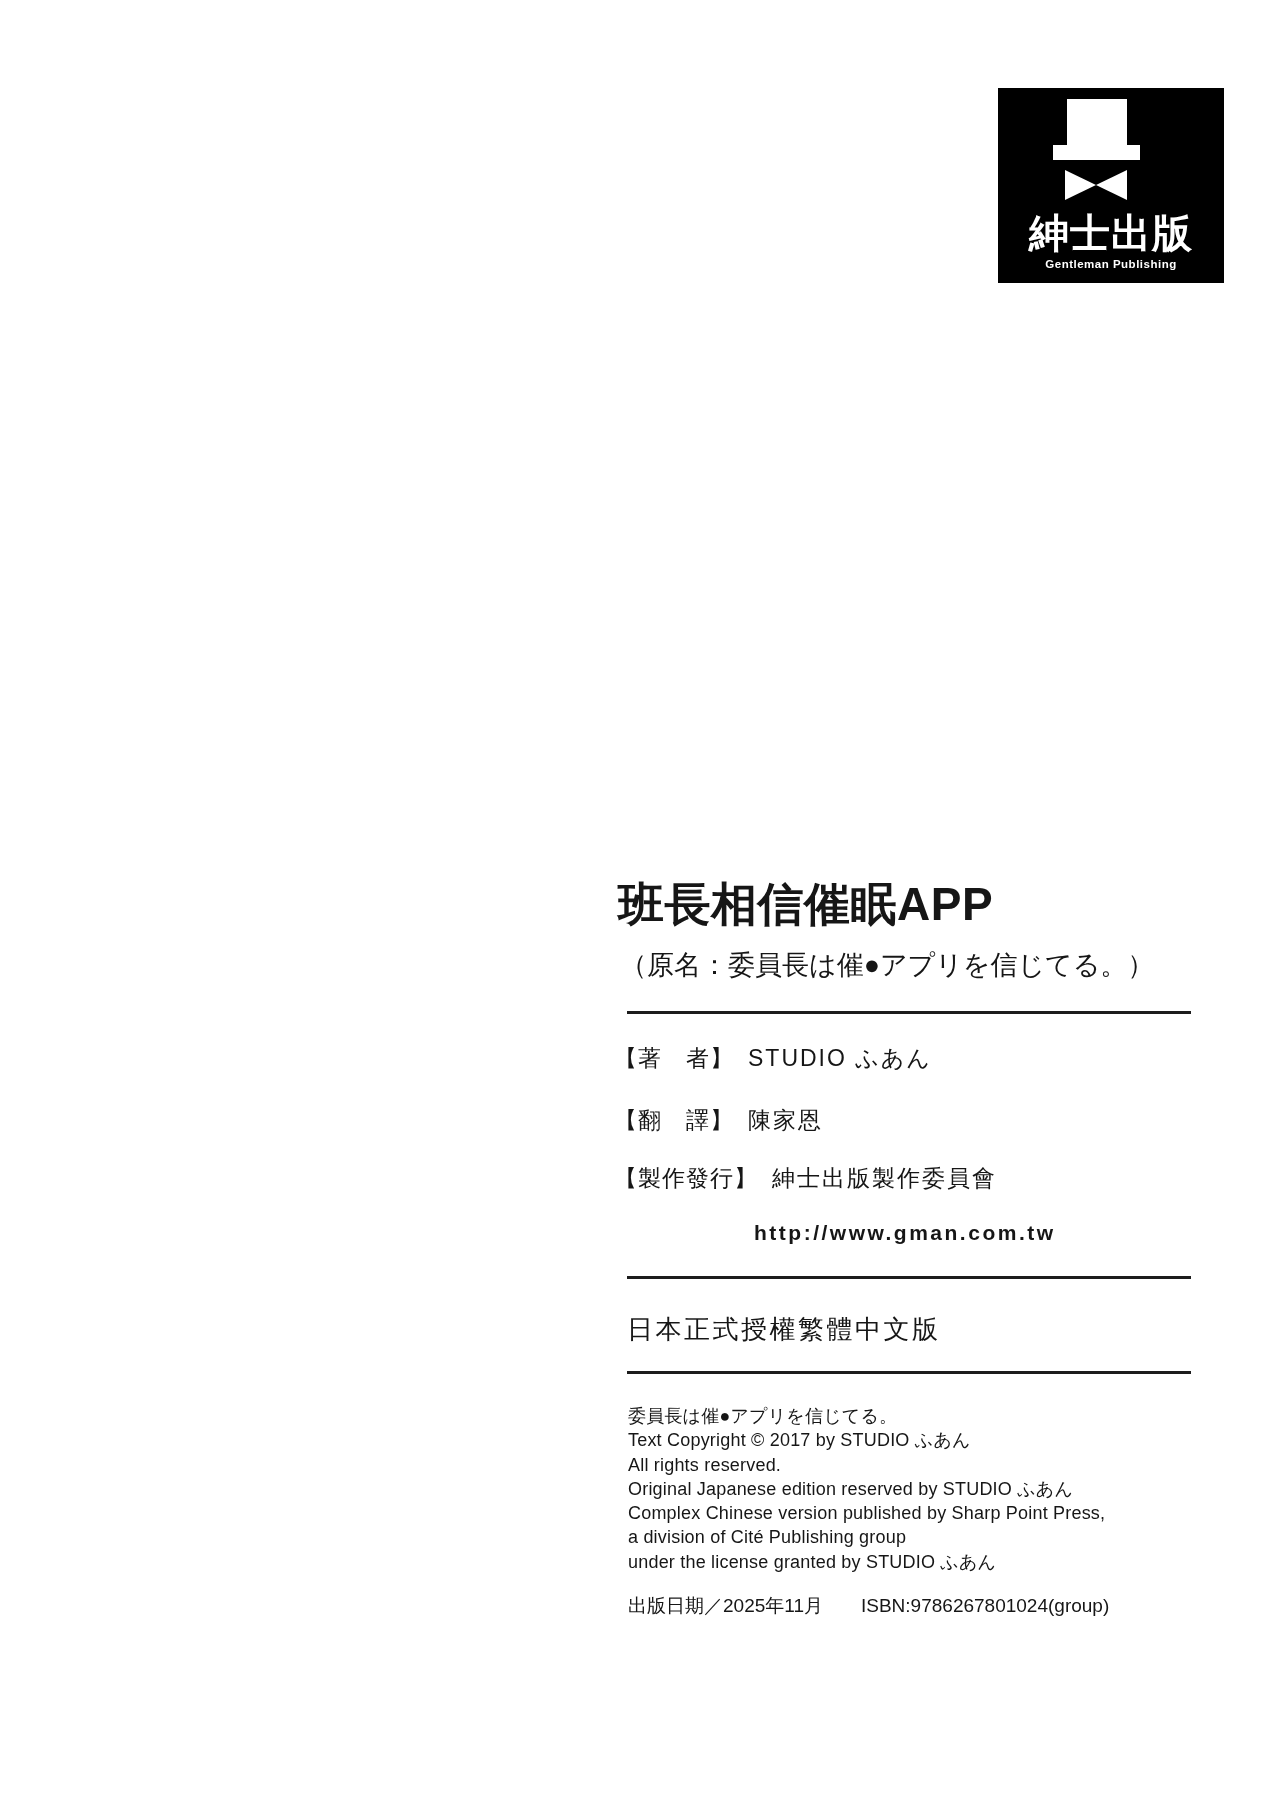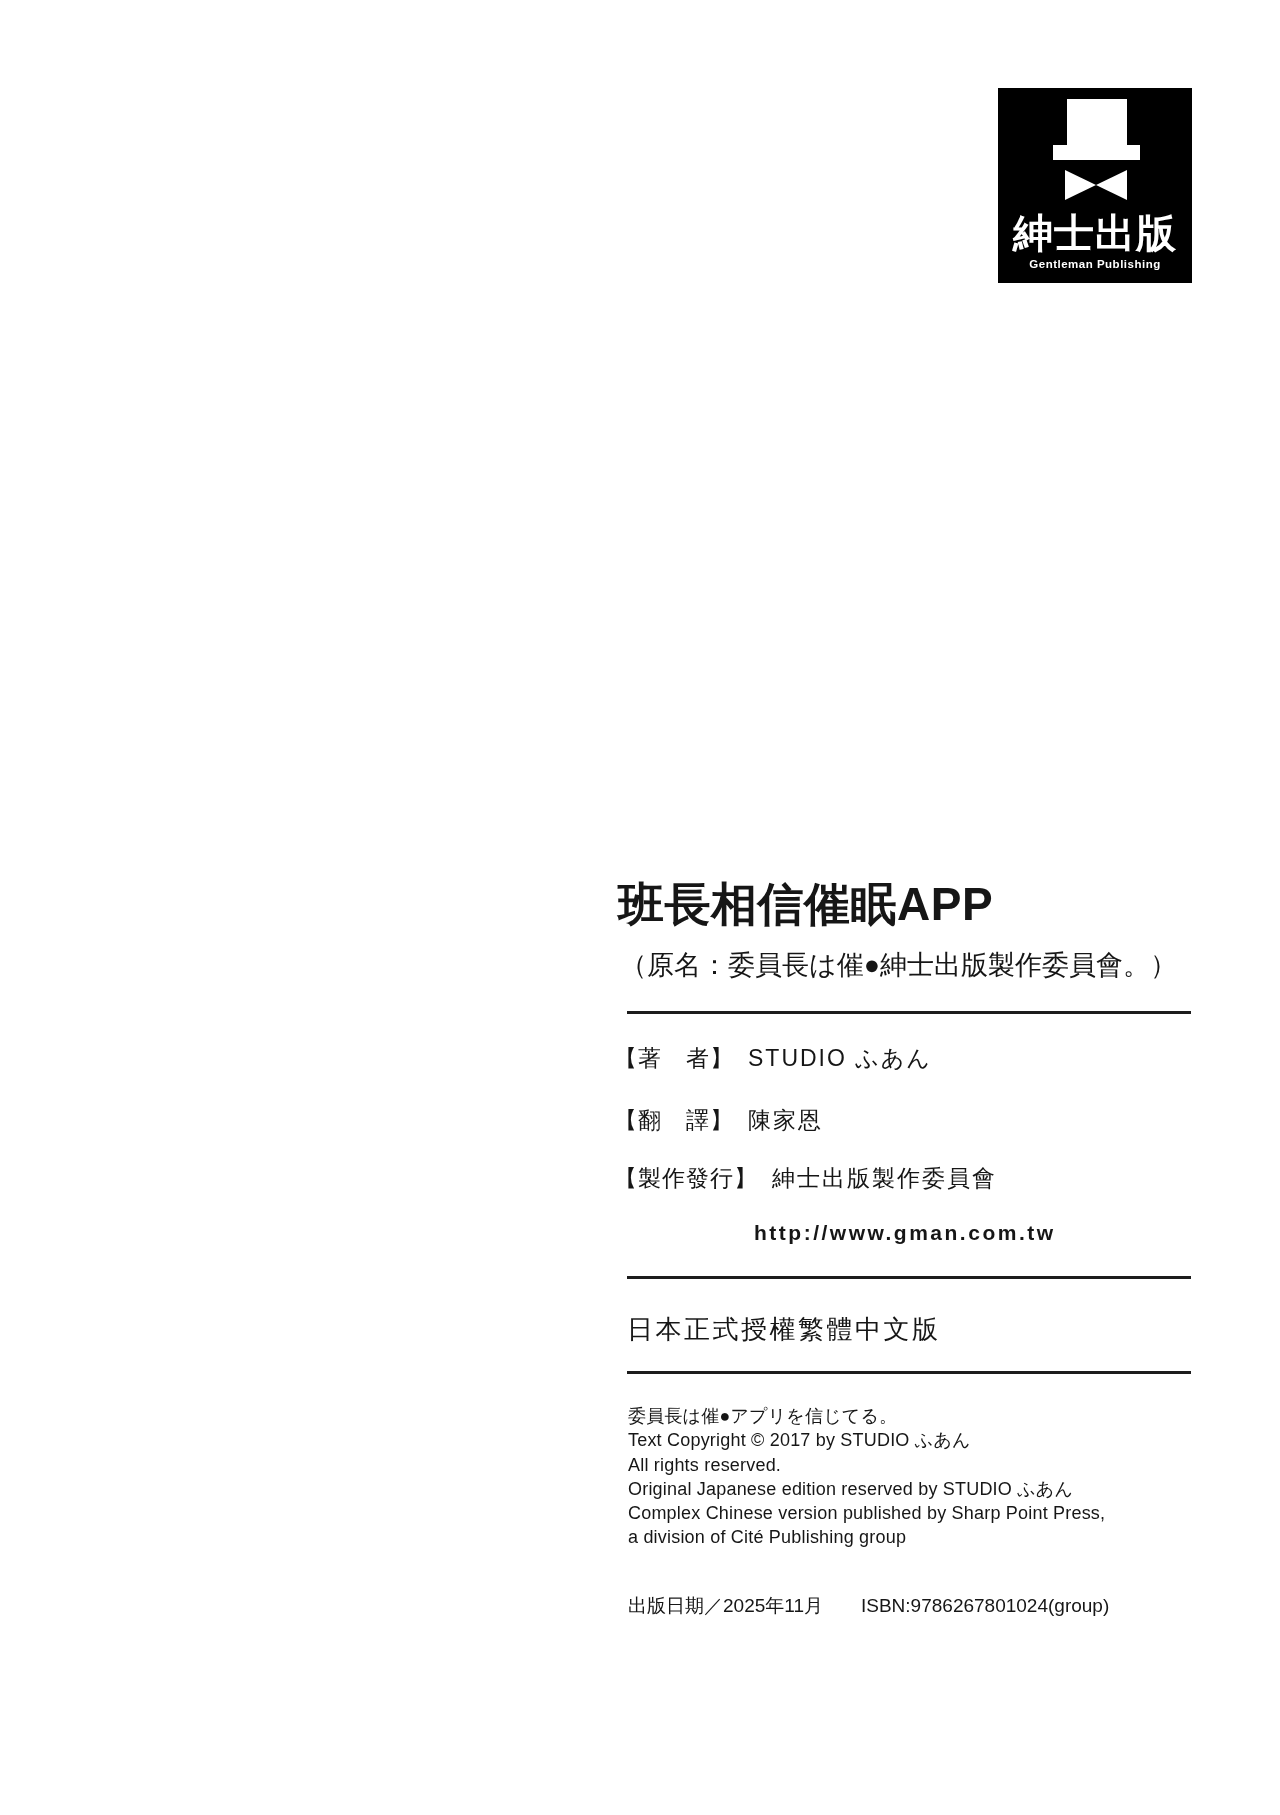--- a/index.html
+++ b/index.html
@@ -12,20 +12,21 @@
     font-family: "Liberation Sans", sans-serif;
     overflow: hidden;
   }
 
   
   .logo {
     position: absolute;
     left: 998px; top: 88px;
     width: 194px; height: 195px;
     background: #000000;
+    padding-left: 32px;
   }
   .logo .crown {
     position: absolute;
     left: 69px; top: 11px;
     width: 60px; height: 46px;
     background: #ffffff;
   }
   .logo .brim {
     position: absolute;
     left: 55px; top: 57px;
@@ -148,21 +149,21 @@
     <div class="brim"></div>
     <svg class="bowtie" width="62" height="30" viewBox="0 0 62 30">
       <polygon points="0,0 31,15 0,30" fill="#ffffff"></polygon>
       <polygon points="62,0 31,15 62,30" fill="#ffffff"></polygon>
     </svg>
     <div class="cjk">紳士出版</div>
     <div class="en">Gentleman Publishing</div>
   </div>
 
   <div class="book-title">班長相信催眠APP</div>
-  <div class="orig-title">（原名：委員長は催●紳士出版製作委員會。）</div>
+  <div class="orig-title">（原名：委員長は催●アプリを信じてる。）</div>
 
   <div class="rule rule-1"></div>
 
   <div class="credit credit-1">
     <span class="lbl">【著　者】</span><span class="val">STUDIO ふあん</span>
   </div>
   <div class="credit credit-2">
     <span class="lbl">【翻　譯】</span><span class="val">陳家恩</span>
   </div>
   <div class="credit credit-3">
@@ -177,20 +178,21 @@
 
   <div class="rule rule-3"></div>
 
   <div class="copyright">
     <div class="line">委員長は催●アプリを信じてる。</div>
     <div class="line">Text Copyright © 2017 by STUDIO ふあん</div>
     <div class="line">All rights reserved.</div>
     <div class="line">Original Japanese edition reserved by STUDIO ふあん</div>
     <div class="line">Complex Chinese version published by Sharp Point Press,</div>
     <div class="line">a division of Cité Publishing group</div>
+    <div class="line">under the license granted by STUDIO ふあん</div>
   </div>
 
   <div class="pub-line">
     <span>出版日期／2025年11月</span>
     <span>ISBN:9786267801024(group)</span>
   </div>
 
 </div>
 
 </body></html>

